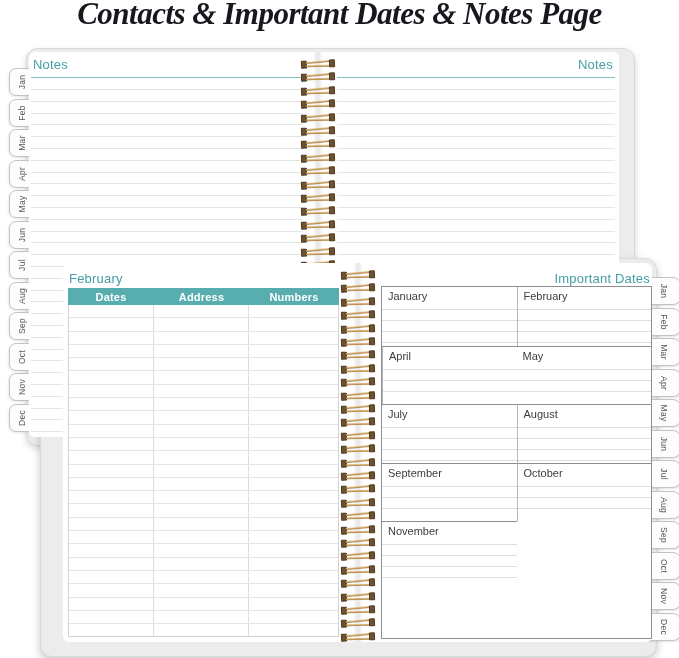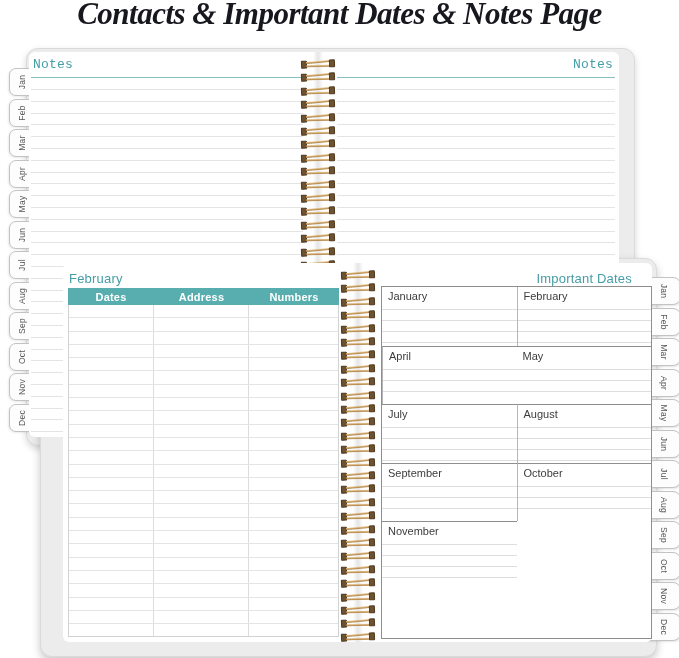--- a/index.html
+++ b/index.html
@@ -7,21 +7,21 @@
           font-family:"Liberation Sans",sans-serif;}
   
   #page-title{position:absolute;left:0;top:-4px;width:679px;text-align:center;
     font-family:"Liberation Serif",serif;font-style:italic;font-weight:bold;
     font-size:31px;letter-spacing:-0.5px;color:var(--title,#17171e);white-space:nowrap;}
   
   .cover{position:absolute;background:#ececec;border:1px solid #dadada;border-radius:12px;
          box-shadow:0 3px 7px rgba(0,0,0,.16);}
   .page{position:absolute;background:#ffffff;border-radius:6px;z-index:2;}
   #notes-cover{left:26px;top:48px;width:607px;height:396px;}
-  #notes-page{left:2px;top:3px;right:15px;bottom:8px;font-family:Liberation Mono, monospace;}
+  #notes-page{left:2px;top:3px;right:15px;bottom:8px;}
   #cd-cover{left:40px;top:258px;width:615px;height:397px;box-shadow:0 4px 9px rgba(0,0,0,.22);}
   #cd-page{left:22px;top:4px;right:4px;bottom:14px;}
   
   .tab{position:absolute;width:24px;height:26px;background:#fdfdfd;border:1px solid #c3c3c3;
        z-index:1;display:flex;align-items:center;justify-content:center;}
   .tab span{font-size:8.5px;color:#555;letter-spacing:.3px;white-space:nowrap;}
   .tab-left{left:-18px;border-radius:7px 0 0 7px;box-shadow:-1px 1px 2px rgba(0,0,0,.08);}
   .tab-left span{transform:rotate(-90deg);}
   .tab-right{left:606px;width:32px;border-radius:0 8px 8px 0;box-shadow:1px 1px 2px rgba(0,0,0,.10);}
   .tab-right span{transform:rotate(90deg);}
@@ -470,21 +470,21 @@
               <i></i>
             </div>
             <div class="c-row">
               <i></i>
               <i></i>
               <i></i>
             </div>
           </div>
       </div>
 
-      <div class="hd" style="right:20px;top:8px;">Important Dates</div>
+      <div class="hd" style="right:2px;top:8px;">Important Dates</div>
 
       <div id="dates-grid">
           <div class="d-cell">
             <div class="m-label">January</div>
             <div class="m-lines"></div>
           </div>
           <div class="d-cell col-1">
             <div class="m-label">February</div>
             <div class="m-lines"></div>
           </div>

